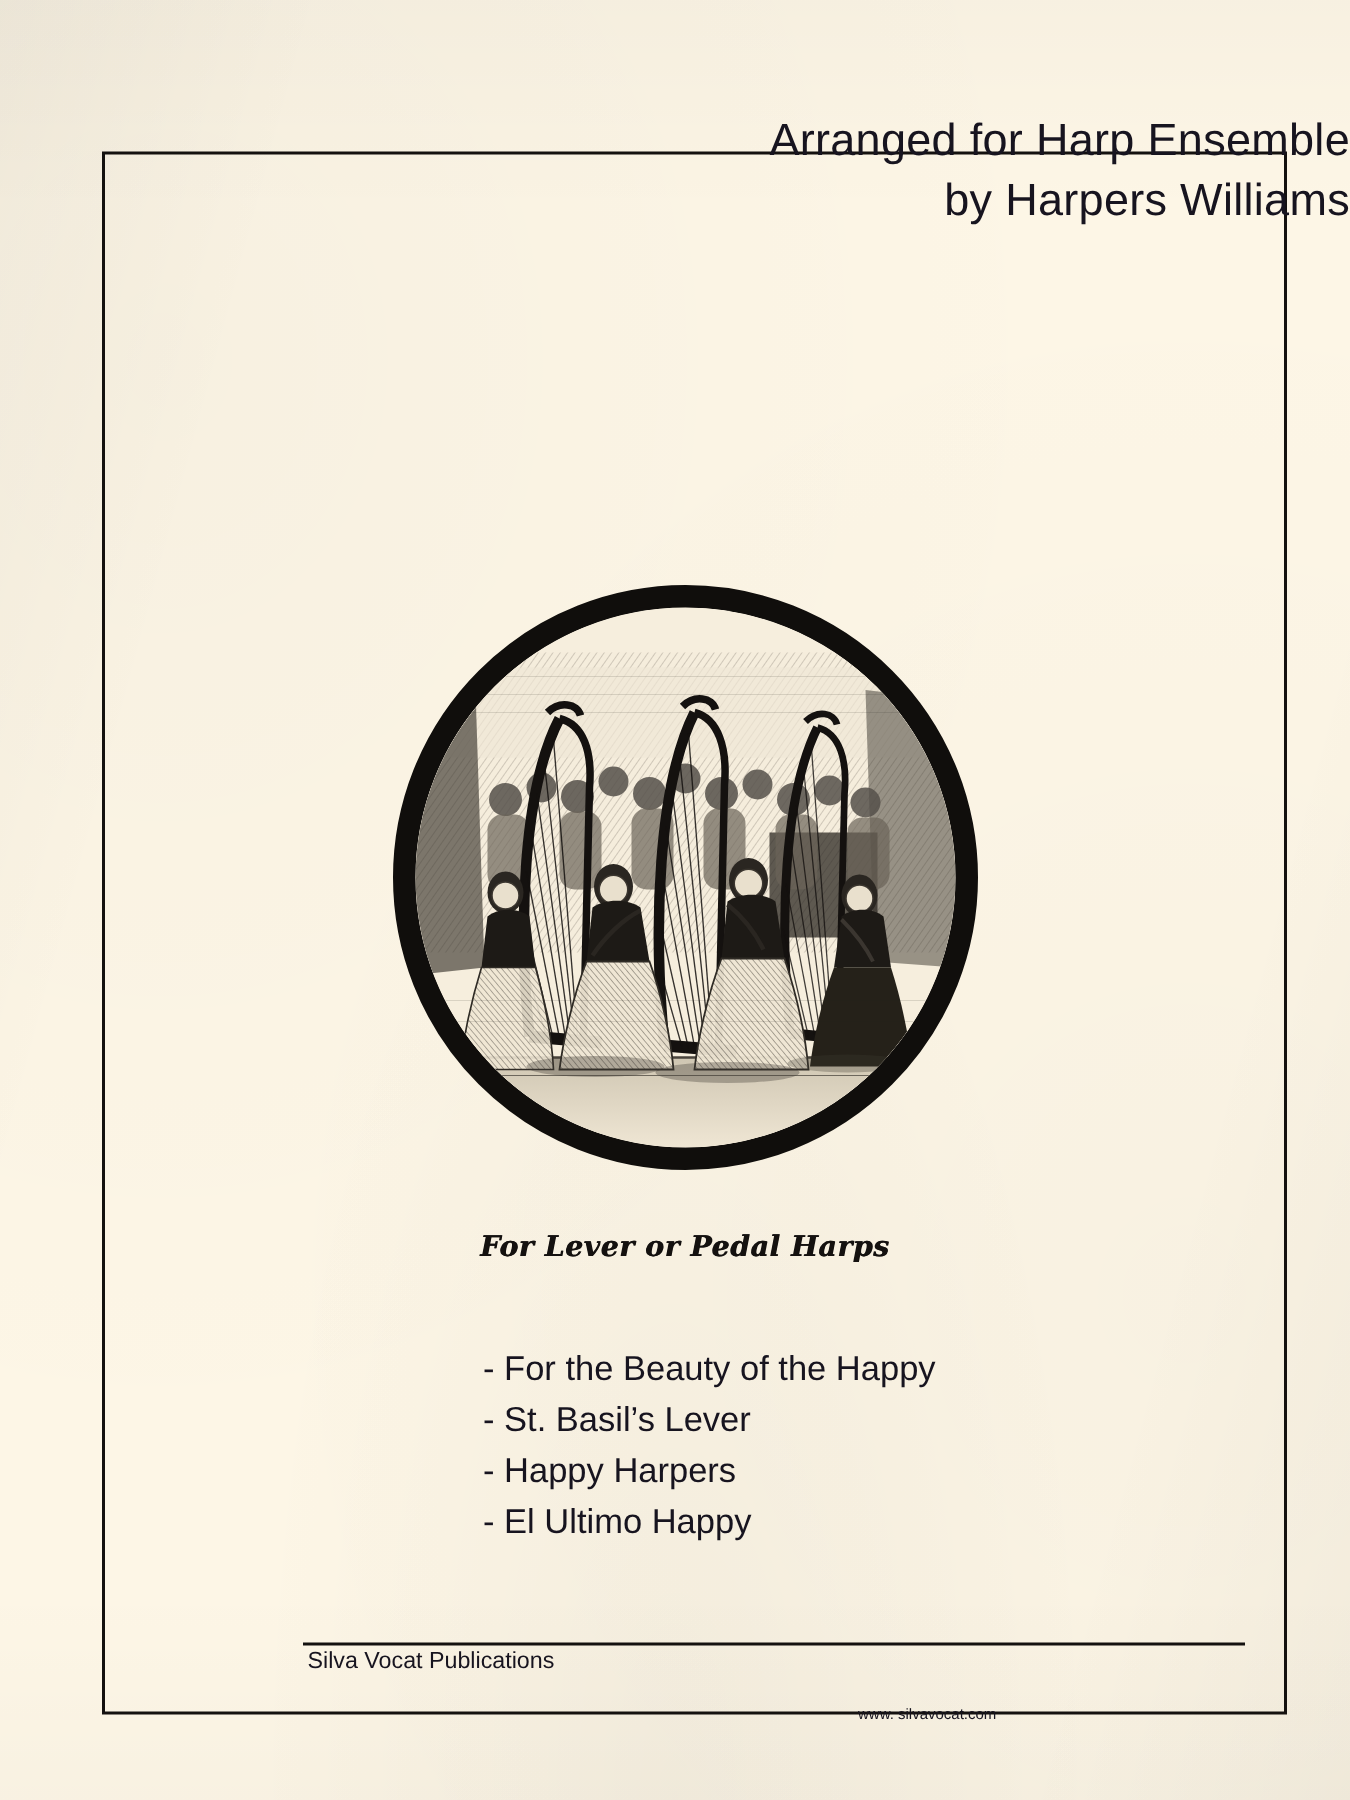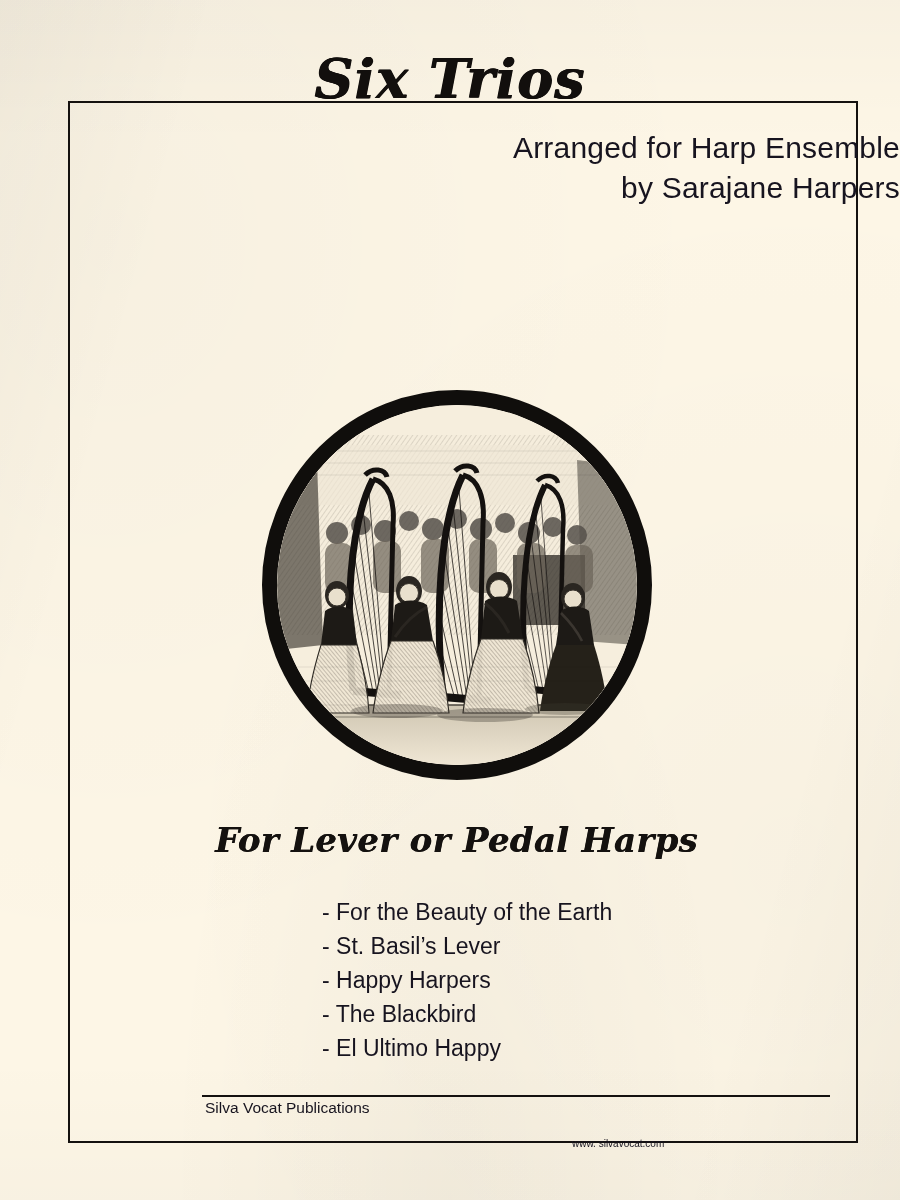--- a/index.html
+++ b/index.html
@@ -102,21 +102,21 @@
 
   
   .section-head {
     position: absolute;
     left: 0; right: 0;
     top: 820px;
     text-align: center;
     font-family: "DejaVu Serif", serif;
     font-weight: bold;
     font-style: italic;
-    font-size: 34px;
+    font-size: 19px;
     color: #14110f;
     letter-spacing: 0.3px;
     text-shadow: 0.4px 0 0 #14110f;
     margin-left: 13px;
   }
 
   
   .piece-list {
     position: absolute;
     left: 322px;
@@ -162,24 +162,23 @@
   }
 </style>
 </head>
 <body>
 
 <div class="scan">
 
   <div class="frame"></div>
 
   <div class="title-block">
-    <div class="main-title">Six Trios</div>
     <div class="subtitle">
       <div>Arranged for Harp Ensemble</div>
-      <div>by Sarajane Harpers</div>
+      <div>by Harpers Williams</div>
     </div>
   </div>
 
   <div class="illus-wrap">
     <div class="illus-ring">
       <div class="illus-inner">
         <svg class="illus-svg" width="360" height="360" viewBox="0 0 360 360" aria-hidden="true">
           <defs>
             <linearGradient id="floor" x1="0" y1="0" x2="0" y2="1">
               <stop offset="0%" stop-color="#cfc6b2"></stop>
@@ -323,24 +322,23 @@
             <line x1="0" y1="276" x2="360" y2="276"></line>
           </g>
         </svg>
       </div>
     </div>
   </div>
 
   <div class="section-head">For Lever or Pedal Harps</div>
 
   <div class="piece-list">
-    <div>- For the Beauty of the Earth</div>
+    <div>- For the Beauty of the Happy</div>
     <div>- St. Basil’s Lever</div>
     <div>- Happy Harpers</div>
-    <div>- The Blackbird</div>
     <div>- El Ultimo Happy</div>
   </div>
 
   <div class="footer">
     <div class="footer-rule"></div>
     <div class="publisher">Silva Vocat Publications</div>
     <div class="website">www. silvavocat.com</div>
   </div>
 
 </div>

